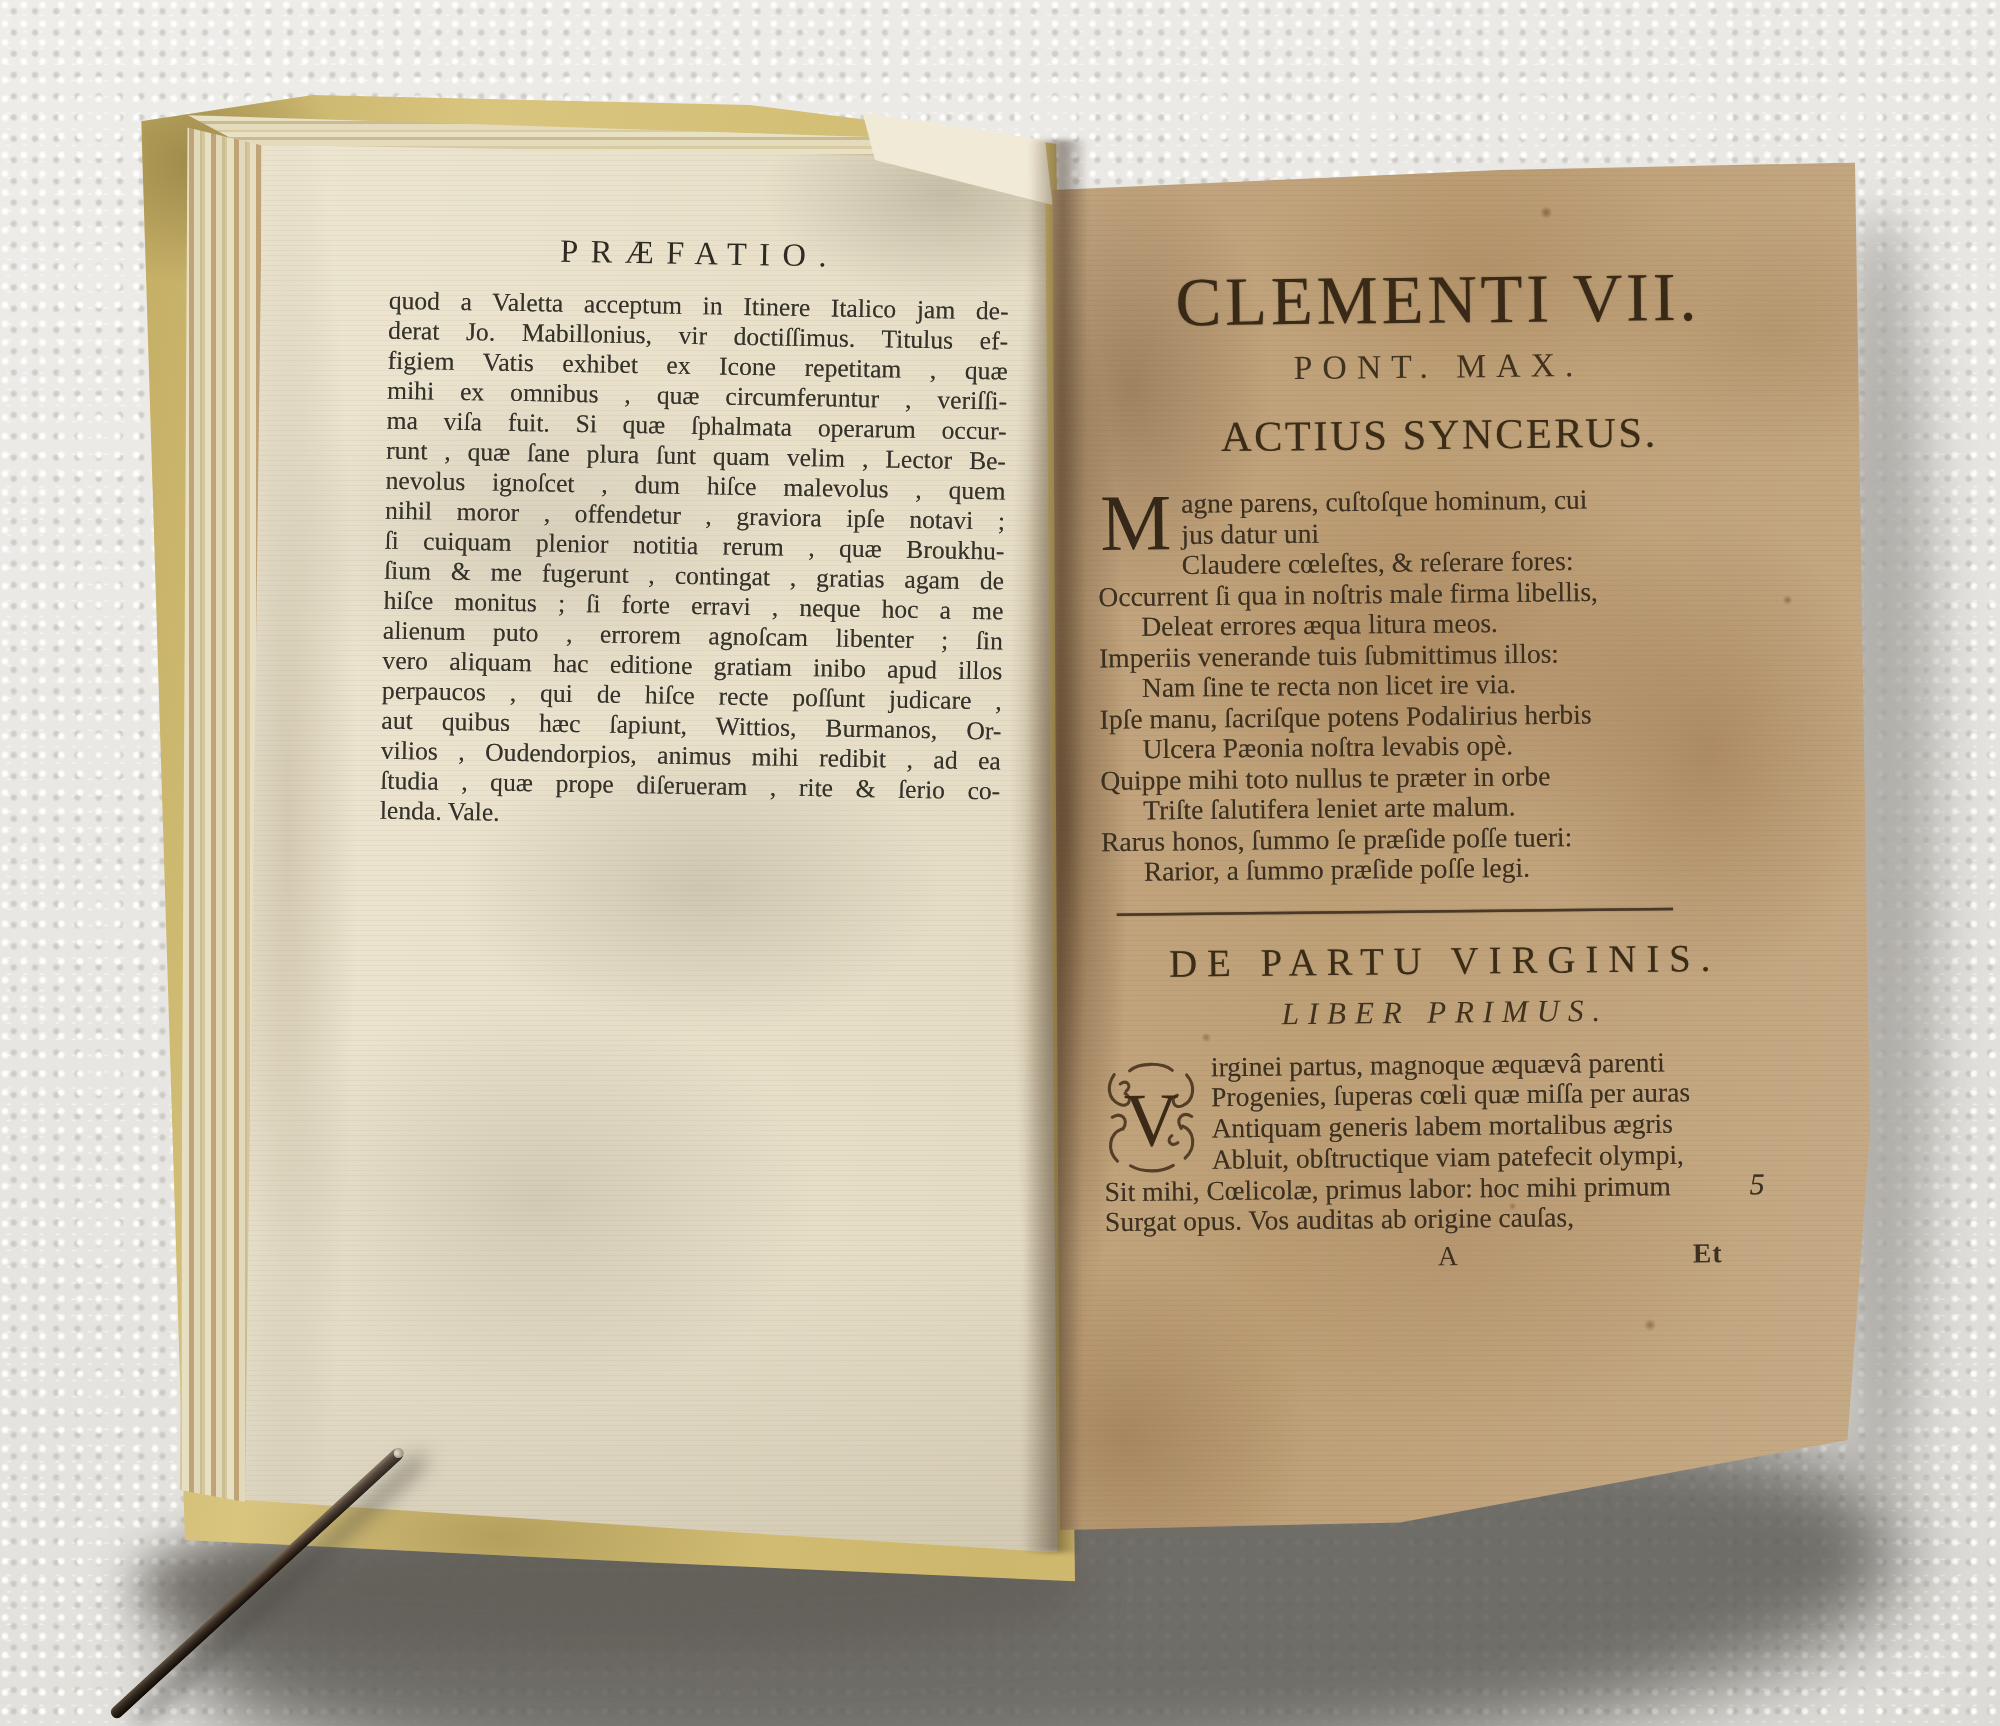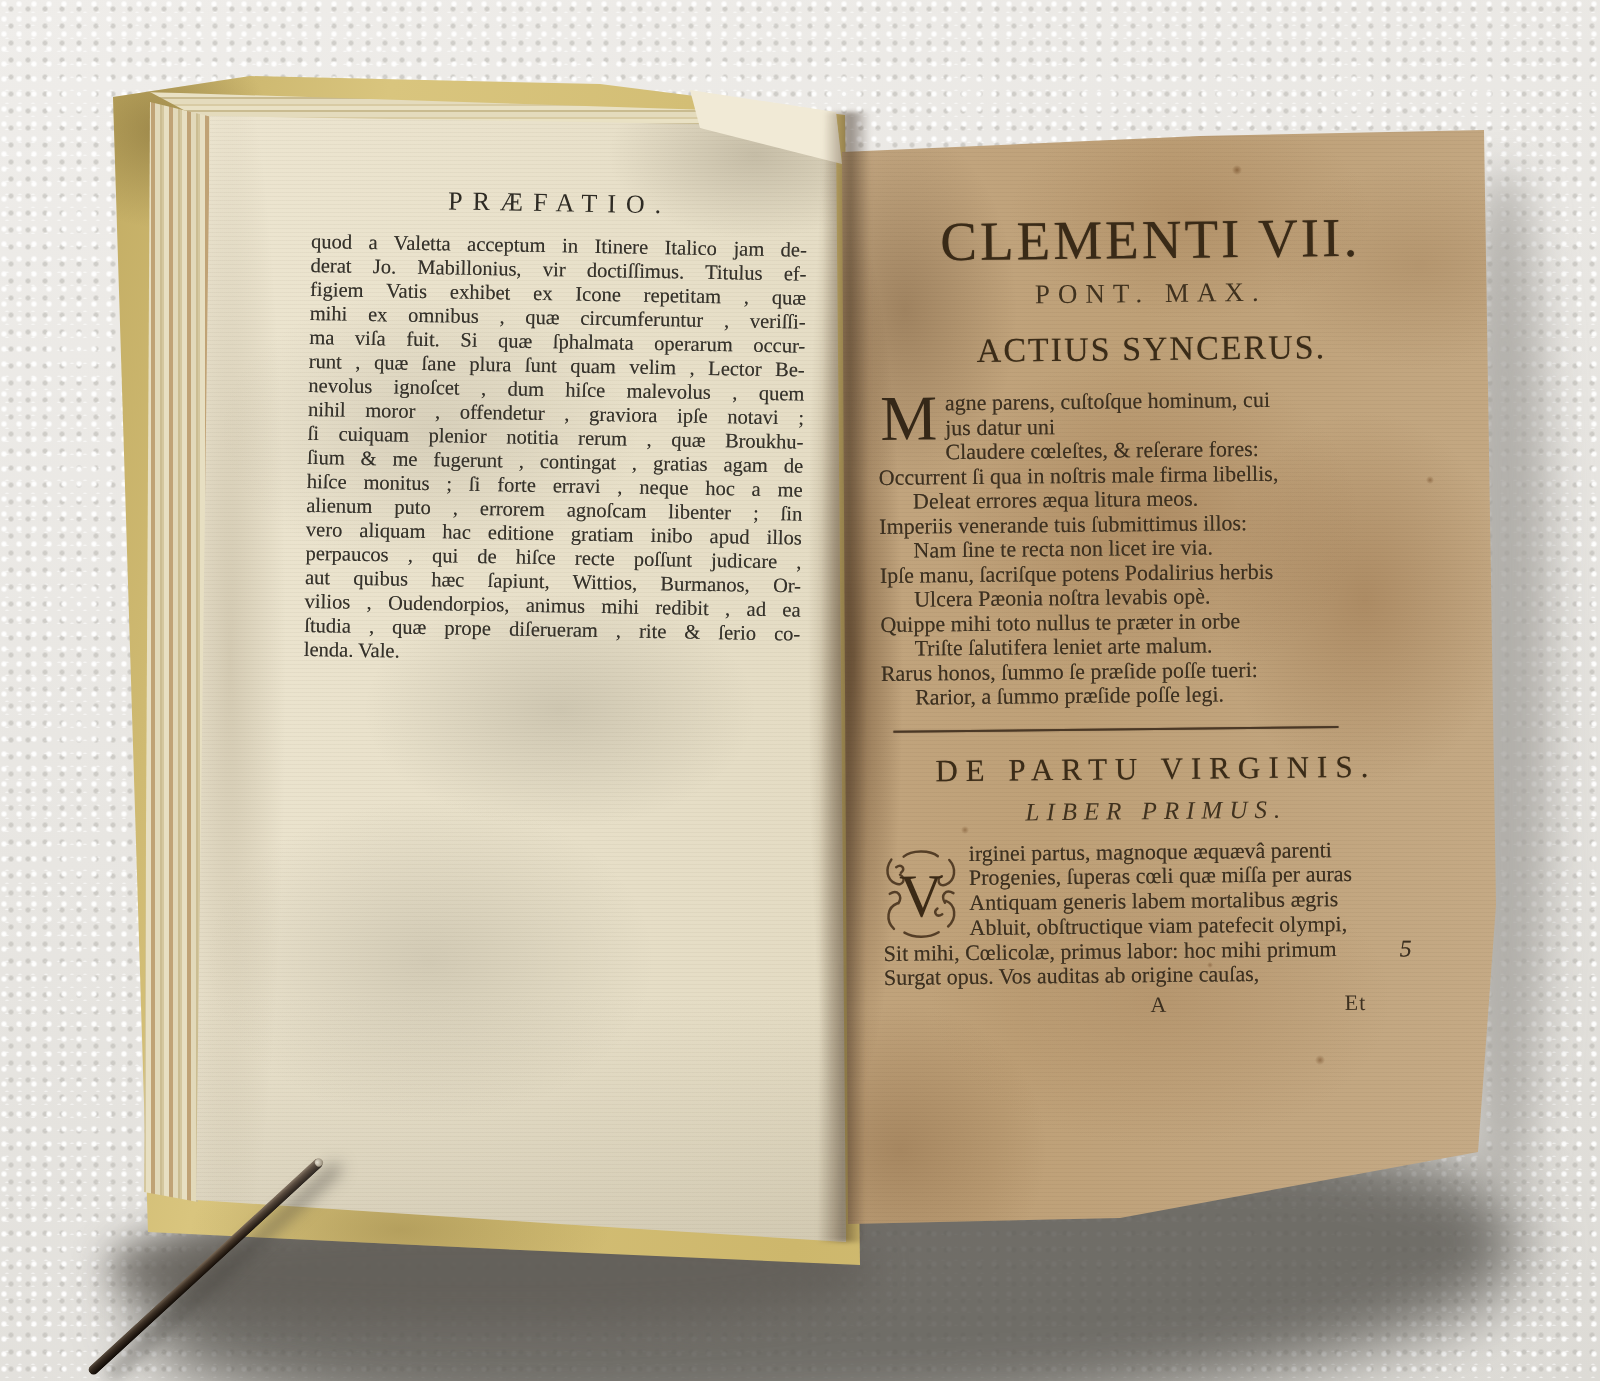--- a/index.html
+++ b/index.html
@@ -145,21 +145,21 @@
     line-height:34px;margin-top:2px;color:#40321f;white-space:nowrap;
   }
   #opening{margin-top:12px;font-size:22px;line-height:24.8px;padding-left:6px;}
   #ornate-initial{
     float:left;width:76px;height:94px;margin:4px 10px 0 0;
   }
   .open-line{white-space:nowrap;position:relative;text-shadow:0 0 0.5px rgba(60,48,32,0.55);}
   .lnum{position:absolute;right:26px;font-style:italic;font-size:24px;}
   #signature-row{position:relative;margin-top:4px;font-size:22px;height:28px;}
   #signature-mark{text-align:center;}
-  #catchword{position:absolute;right:72px;top:0;font-weight:normal;letter-spacing:1px;margin-left:48px;}
+  #catchword{position:absolute;right:60px;top:0;font-weight:bold;letter-spacing:1px;margin-left:48px;}
 
   
   #rod{
     left:90px;top:1368px;width:314px;height:10px;
     transform:rotate(-42.6deg);transform-origin:0 50%;
     border-radius:5px;
     background:
       linear-gradient(to right, rgba(0,0,0,0.3), rgba(0,0,0,0) 60%, rgba(255,255,255,0.12)),
       linear-gradient(to bottom,#7d6c59 0%,#4a3b2d 35%,#2a1f16 70%,#140d07 100%);
     box-shadow:10px 16px 16px rgba(62,60,55,0.55);

